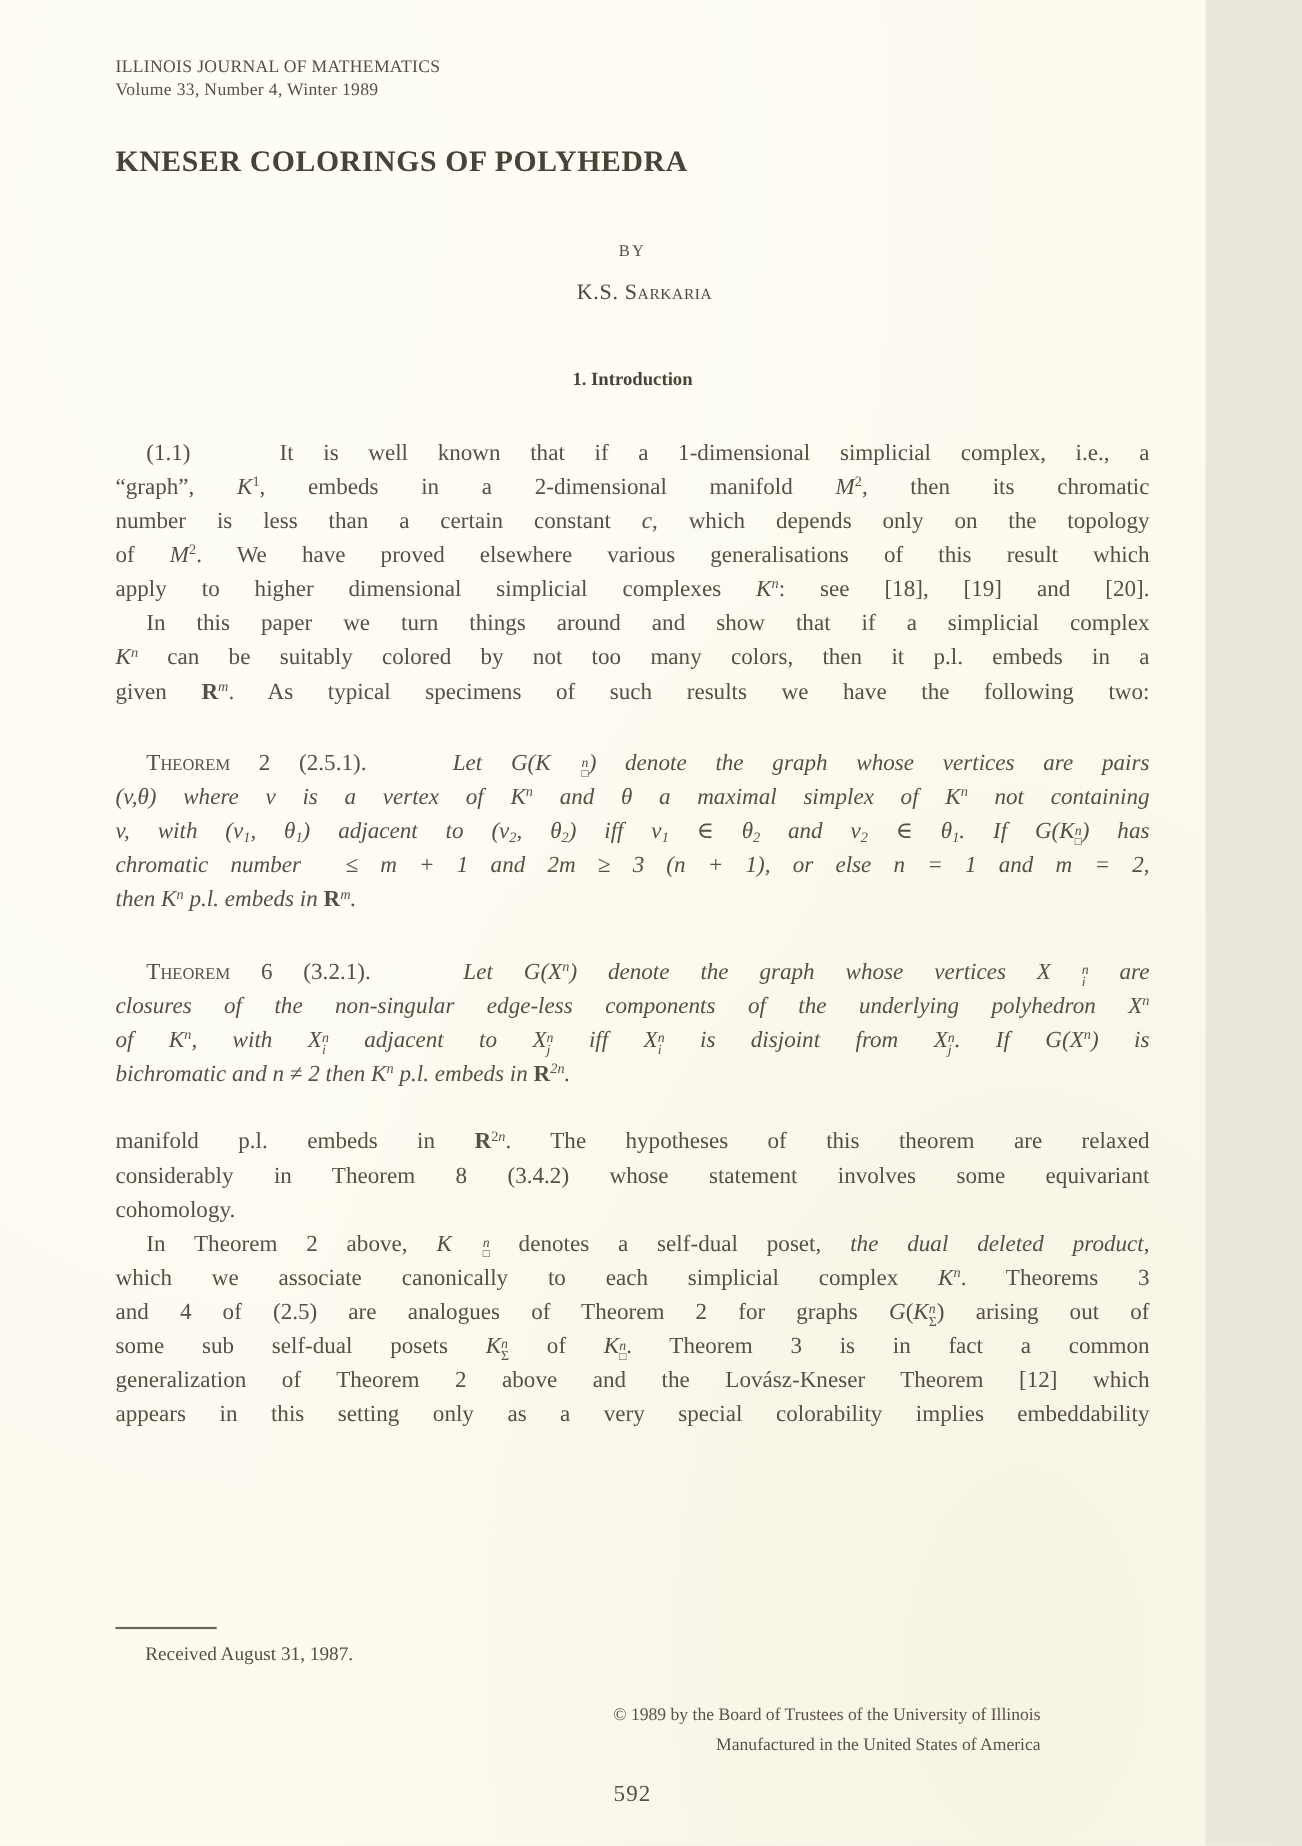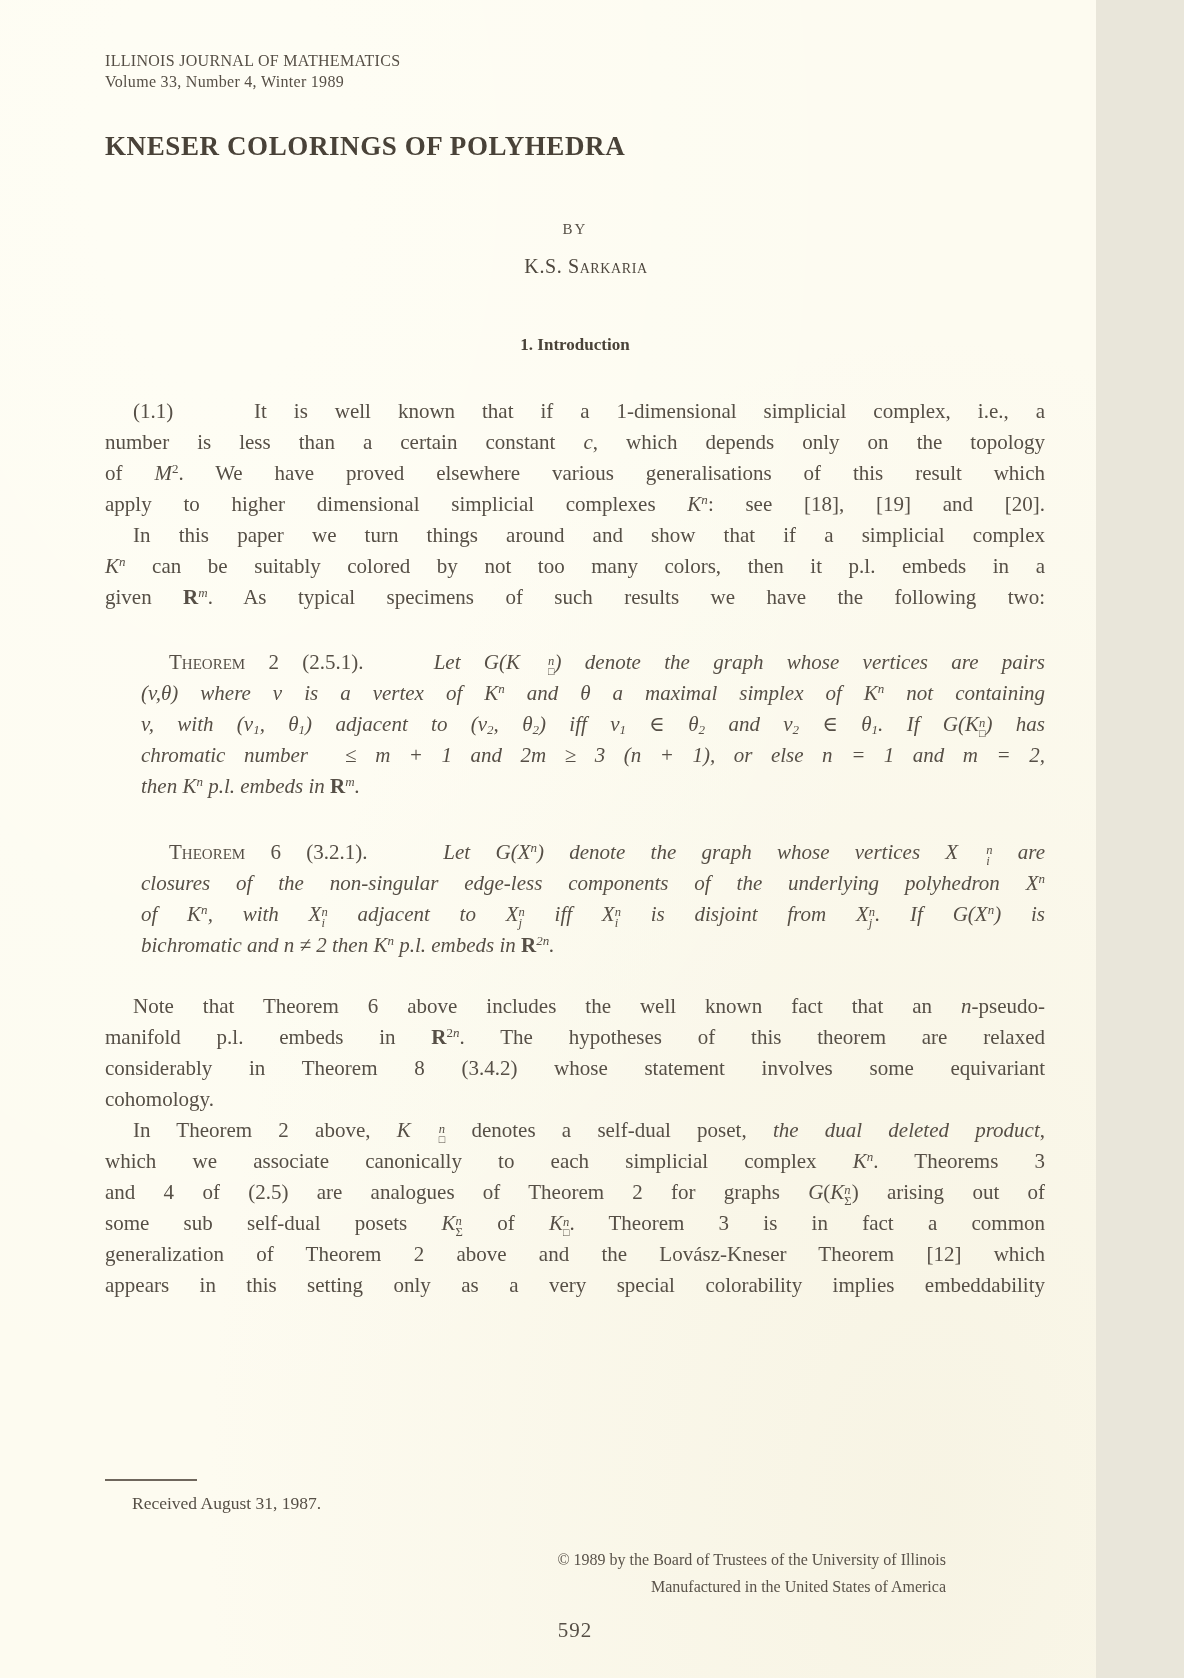--- a/index.html
+++ b/index.html
@@ -25,21 +25,21 @@
   .author{position:absolute;left:116px;top:255px;width:940px;text-align:center;font-size:20px;font-variant:small-caps;letter-spacing:0.6px;color:#4e473e;}
   .sect{position:absolute;left:105px;top:335px;width:940px;text-align:center;font-size:17px;font-weight:bold;color:#494238;}
   .bodytext{position:absolute;left:105px;top:396px;width:940px;font-size:21px;line-height:31px;}
   .para{margin:0;padding:0;}
   .mt1{margin-top:34px;}
   .mt2{margin-top:35px;}
   .mt3{margin-top:30px;}
   .line{height:31px;text-align:justify;text-align-last:justify;overflow:visible;}
   .line.ll{text-align-last:left;}
   .line.ind{text-indent:28px;}
-  .theorem{font-style:italic;margin-left:36px;}
+  .theorem{font-style:italic;}
   .theorem .lead{font-style:normal;font-variant:small-caps;}
   .theorem .rm{font-style:normal;}
   sup,sub{font-size:62%;line-height:0;}
   sup{vertical-align:0.55em;}
   sub{vertical-align:-0.25em;}
   .stk{display:inline-block;vertical-align:-0.5em;font-size:60%;line-height:0.92;text-align:left;}
   .stk span{display:block;}
   .stk .sq{font-size:0.85em;}
   b{font-weight:bold;}
   .fnrule{position:absolute;left:105px;top:1479px;width:92px;height:2px;background:#6e665c;}
@@ -61,20 +61,21 @@
 
   <div class="by">BY</div>
   <div class="author">K.S. Sarkaria</div>
 
   <div class="sect">1. Introduction</div>
 
   <div class="bodytext">
 
     <div class="para">
       <div class="line ind">(1.1)&nbsp;&nbsp; It is well known that if a 1-dimensional simplicial complex, i.e., a</div>
+      <div class="line">“graph”, <i>K</i><sup>1</sup>, embeds in a 2-dimensional manifold <i>M</i><sup>2</sup>, then its chromatic</div>
       <div class="line">number is less than a certain constant <i>c</i>, which depends only on the topology</div>
       <div class="line">of <i>M</i><sup>2</sup>. We have proved elsewhere various generalisations of this result which</div>
       <div class="line">apply to higher dimensional simplicial complexes <i>K</i><sup><i>n</i></sup>: see [18], [19] and [20].</div>
     </div>
 
     <div class="para">
       <div class="line ind">In this paper we turn things around and show that if a simplicial complex</div>
       <div class="line"><i>K</i><sup><i>n</i></sup> can be suitably colored by not too many colors, then it p.l. embeds in a</div>
       <div class="line">given <b>R</b><sup><i>m</i></sup>. As typical specimens of such results we have the following two:</div>
     </div>
@@ -88,21 +89,20 @@
     </div>
 
     <div class="para theorem mt2">
       <div class="line ind"><span class="lead">Theorem 6 (3.2.1).</span>&nbsp;&nbsp; Let G(X<sup>n</sup>) denote the graph whose vertices X<span class="stk"><span>n</span><span>i</span></span> are</div>
       <div class="line">closures of the non-singular edge-less components of the underlying polyhedron X<sup>n</sup></div>
       <div class="line">of K<sup>n</sup>, with X<span class="stk"><span>n</span><span>i</span></span> adjacent to X<span class="stk"><span>n</span><span>j</span></span> iff X<span class="stk"><span>n</span><span>i</span></span> is disjoint from X<span class="stk"><span>n</span><span>j</span></span>. If G(X<sup>n</sup>) is</div>
       <div class="line ll">bichromatic and n ≠ 2 then K<sup>n</sup> p.l. embeds in <b class="rm">R</b><sup>2n</sup>.</div>
     </div>
 
     <div class="para mt3">
-      <div class="line ind">Note that Theorem 6 above includes the well known fact that an <i>n</i>-pseudo-</div>
       <div class="line">manifold p.l. embeds in <b>R</b><sup>2<i>n</i></sup>. The hypotheses of this theorem are relaxed</div>
       <div class="line">considerably in Theorem 8 (3.4.2) whose statement involves some equivariant</div>
       <div class="line ll">cohomology.</div>
     </div>
 
     <div class="para">
       <div class="line ind">In Theorem 2 above, <i>K</i><span class="stk"><span><i>n</i></span><span class="sq">□</span></span> denotes a self-dual poset, <i>the dual deleted product</i>,</div>
       <div class="line">which we associate canonically to each simplicial complex <i>K</i><sup><i>n</i></sup>. Theorems 3</div>
       <div class="line">and 4 of (2.5) are analogues of Theorem 2 for graphs <i>G</i>(<i>K</i><span class="stk"><span><i>n</i></span><span>Σ</span></span>) arising out of</div>
       <div class="line">some sub self-dual posets <i>K</i><span class="stk"><span><i>n</i></span><span>Σ</span></span> of <i>K</i><span class="stk"><span><i>n</i></span><span class="sq">□</span></span>. Theorem 3 is in fact a common</div>

